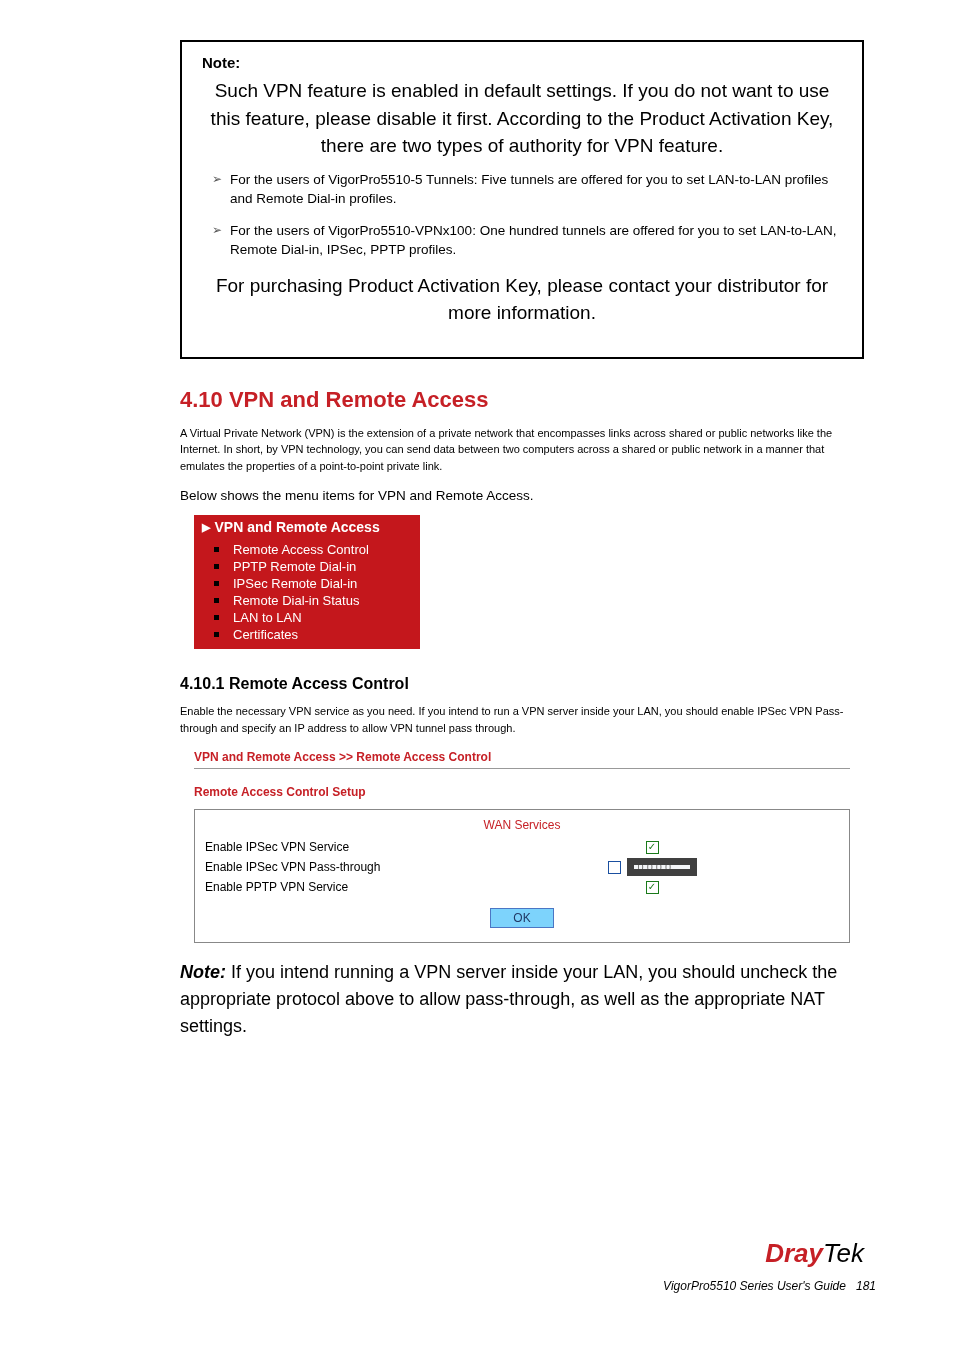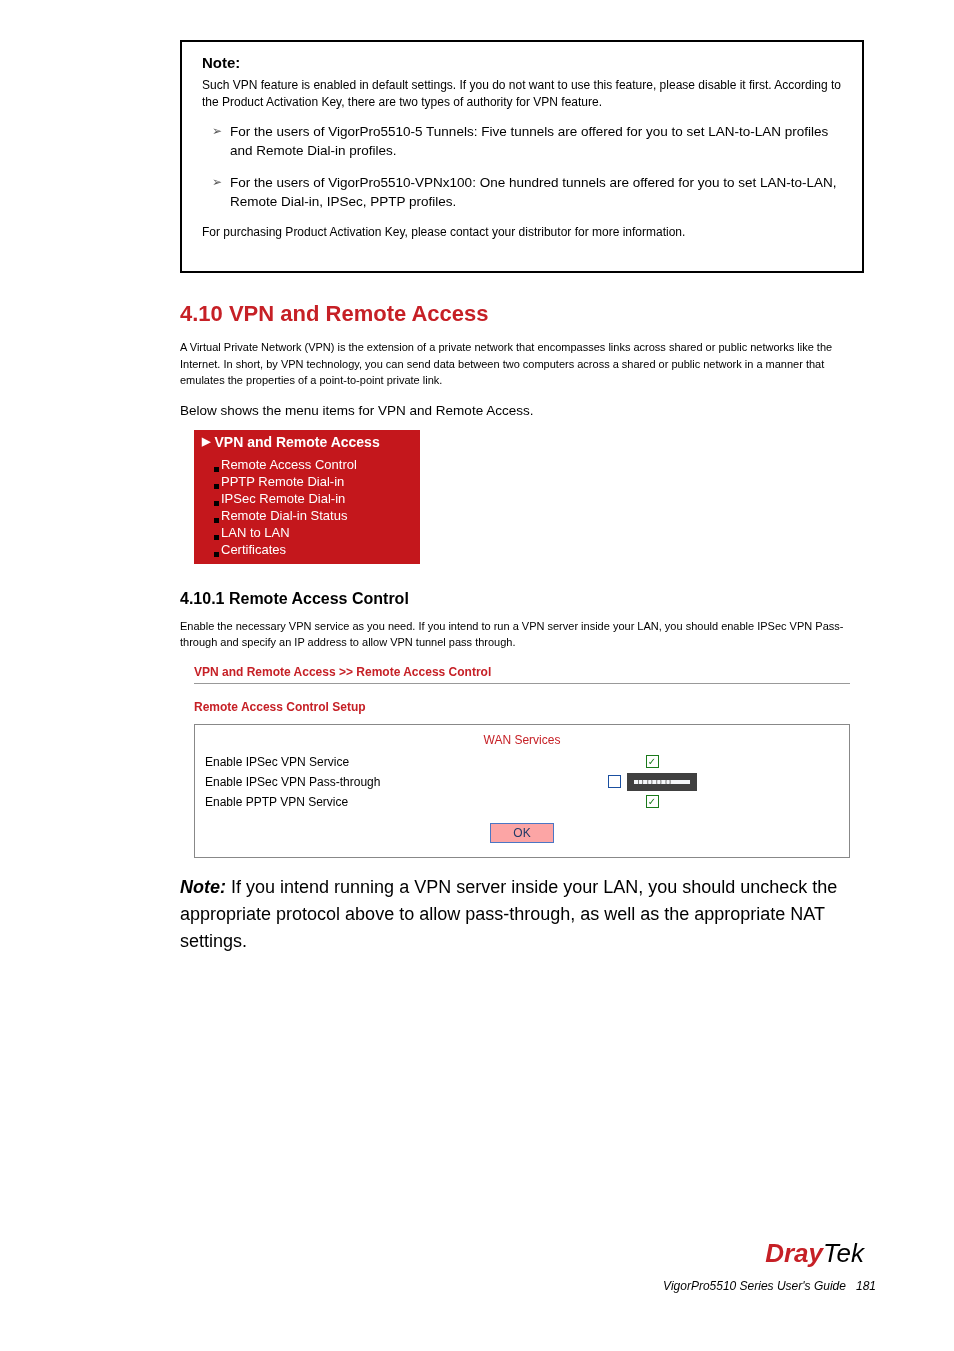--- a/index.html
+++ b/index.html
@@ -19,23 +19,24 @@
     border: 2px solid #000;
     padding: 12px 20px 24px 20px;
     margin-bottom: 28px;
   }
   .box-title {
     font-weight: bold;
     font-size: 15px;
     margin-bottom: 6px;
   }
   .box p {
-    font-size: 12px;
+    font-size: 19px;
     line-height: 1.45;
     margin-bottom: 6px;
+    text-align: center;
   }
   .bullets {
     margin: 10px 0 0 10px;
   }
   .bullet-row {
     display: flex;
     align-items: flex-start;
     margin-bottom: 12px;
   }
   .arrow {
@@ -90,22 +91,22 @@
   }
   .nav-red ul {
     list-style: none;
     padding: 2px 0 2px 20px;
   }
   .nav-red li {
     color: #fff;
     font-size: 13px;
     padding: 1px 0;
     display: flex;
-    align-items: flex-end;
-    gap: 2px;
+    align-items: center;
+    gap: 14px;
   }
   .nav-red li .dot {
     display: inline-block;
     width: 5px; height: 5px;
     background: #000;
   }
 
   .sub-heading {
     font-weight: bold;
     font-size: 16px;
@@ -166,21 +167,21 @@
     width: 70px; height: 18px;
     border: 7px solid #404040;
     background: #f4f6f9;
     color: #9aa2ad;
     font-size: 11px;
     padding: 0 4px;
   }
   .ok-row { text-align: center; margin-top: 12px; }
   .ok-btn {
     border: 1px solid #4b76c4;
-    background: #fca5a5;
+    background: #7dd3fc;
     color: #223a66;
     font-size: 12px;
     padding: 2px 22px;
     cursor: pointer;
   }
 
   .note-block {
     font-size: 18px;
     line-height: 1.5;
     margin: 16px 0 0 0;

